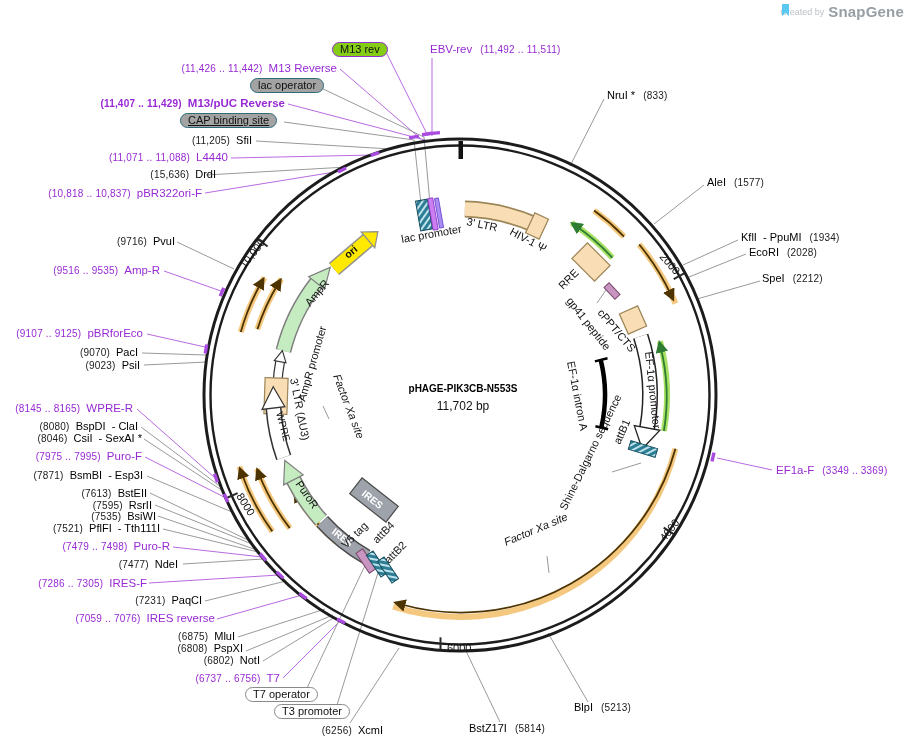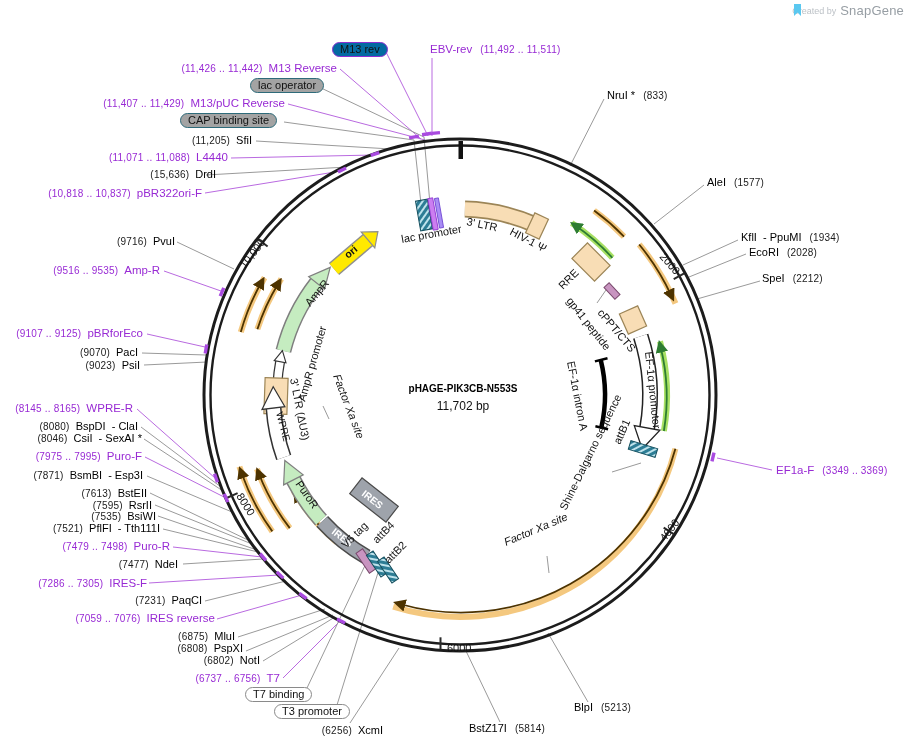--- a/index.html
+++ b/index.html
@@ -9,29 +9,29 @@
   .ann{position:absolute;white-space:pre;font-size:11px;line-height:14px;color:#111;}
   .ann .pos{font-size:10px;color:#1a1a1a;letter-spacing:.2px;}
   .ann .ename{font-weight:normal;font-size:11px;color:#000;margin-left:6px;}
   .ann.r .ename{margin-left:0;}
   .ann.r .pos{margin-left:8px;}
   .ann.primer .pos,.ann.primer .pname{color:#982ad4;}
   .ann.primer .pname{font-size:11.5px;margin-left:6px;}
   .ann.r.primer .pname{margin-left:0;}
   .tag{position:absolute;font-size:11px;color:#111;padding:0px 7px 1px 7px;border-radius:8px;
        border:1.2px solid #8a8a8a;background:#fff;white-space:nowrap;}
-  .tag.purple{background:#0369a1;border-color:#8c2fd0;}
+  .tag.purple{background:#84cc16;border-color:#8c2fd0;}
   .tag.teal{background:#a3a3a3;border-color:#2e6b7a;}
   .title{position:absolute;left:343px;top:383px;width:240px;text-align:center;
          font-weight:bold;font-size:10px;color:#000;}
   .subtitle{position:absolute;left:343px;top:399px;width:240px;text-align:center;
             font-size:12px;color:#111;}
   .brand{position:absolute;right:6px;top:3px;display:flex;align-items:center;gap:4px;}
   .brand .cb{font-size:9px;color:#bdc2c7;}
-  .brand .bn{font-size:13px;color:#979ea4;font-weight:400;letter-spacing:.2px;}
+  .brand .bn{font-size:15px;color:#979ea4;font-weight:700;letter-spacing:.2px;}
   text{font-family:"Liberation Sans",sans-serif;}
 </style>
 </head>
 <body>
 
 <div id="canvas">
 
 <svg width="910" height="747" viewBox="0 0 910 747">
   <defs>
     <pattern id="tealHatch" width="5" height="5" patternUnits="userSpaceOnUse" patternTransform="rotate(45)">
@@ -275,26 +275,26 @@
 <div class="brand">
   <span class="cb">Created by</span>
   <svg width="11" height="14">
     <path d="M2,1 L9,1 L9,13 L5.5,9.5 L2,13 Z" fill="#5ac8f0"></path>
   </svg>
   <span class="bn">SnapGene</span>
 </div>
 
 <div class="tag purple" style="left:332px;top:42px;"><span>M13 rev</span></div>
 <div class="tag teal" style="left:250px;top:78px;"><span>lac operator</span></div>
-<div class="tag teal" style="left:180px;top:113px;"><span>CAP binding site</span></div>
-<div class="tag" style="left:245px;top:687px;"><span>T7 binding</span></div>
+<div class="tag teal" style="left:180px;top:113px;text-decoration:underline;"><span>CAP binding site</span></div>
+<div class="tag" style="left:245px;top:687px;"><span>T7 operator</span></div>
 <div class="tag" style="left:274px;top:704px;"><span>T3 promoter</span></div>
 
 <div class="ann primer" style="right:573px;top:61px;"><span class="pos">(11,426 .. 11,442)</span><span class="pname">M13 Reverse</span></div>
-<div class="ann primer" style="right:625px;top:96px;"><span class="pos">(11,407 .. 11,429)</span><span class="pname">M13/pUC Reverse</span></div>
+<div class="ann primer" style="right:625px;top:96px;font-weight:bold;"><span class="pos">(11,407 .. 11,429)</span><span class="pname">M13/pUC Reverse</span></div>
 <div class="ann" style="right:658px;top:133px;"><span class="pos">(11,205)</span><span class="ename">SfiI</span></div>
 <div class="ann primer" style="right:682px;top:150px;"><span class="pos">(11,071 .. 11,088)</span><span class="pname">L4440</span></div>
 <div class="ann" style="right:694px;top:167px;"><span class="pos">(15,636)</span><span class="ename">DrdI</span></div>
 <div class="ann primer" style="right:708px;top:186px;"><span class="pos">(10,818 .. 10,837)</span><span class="pname">pBR322ori-F</span></div>
 <div class="ann" style="right:735px;top:234px;"><span class="pos">(9716)</span><span class="ename">PvuI</span></div>
 <div class="ann primer" style="right:750px;top:263px;"><span class="pos">(9516 .. 9535)</span><span class="pname">Amp-R</span></div>
 <div class="ann primer" style="right:767px;top:326px;"><span class="pos">(9107 .. 9125)</span><span class="pname">pBRforEco</span></div>
 <div class="ann" style="right:772px;top:345px;"><span class="pos">(9070)</span><span class="ename">PacI</span></div>
 <div class="ann" style="right:770px;top:358px;"><span class="pos">(9023)</span><span class="ename">PsiI</span></div>
 <div class="ann primer" style="right:777px;top:401px;"><span class="pos">(8145 .. 8165)</span><span class="pname">WPRE-R</span></div>

